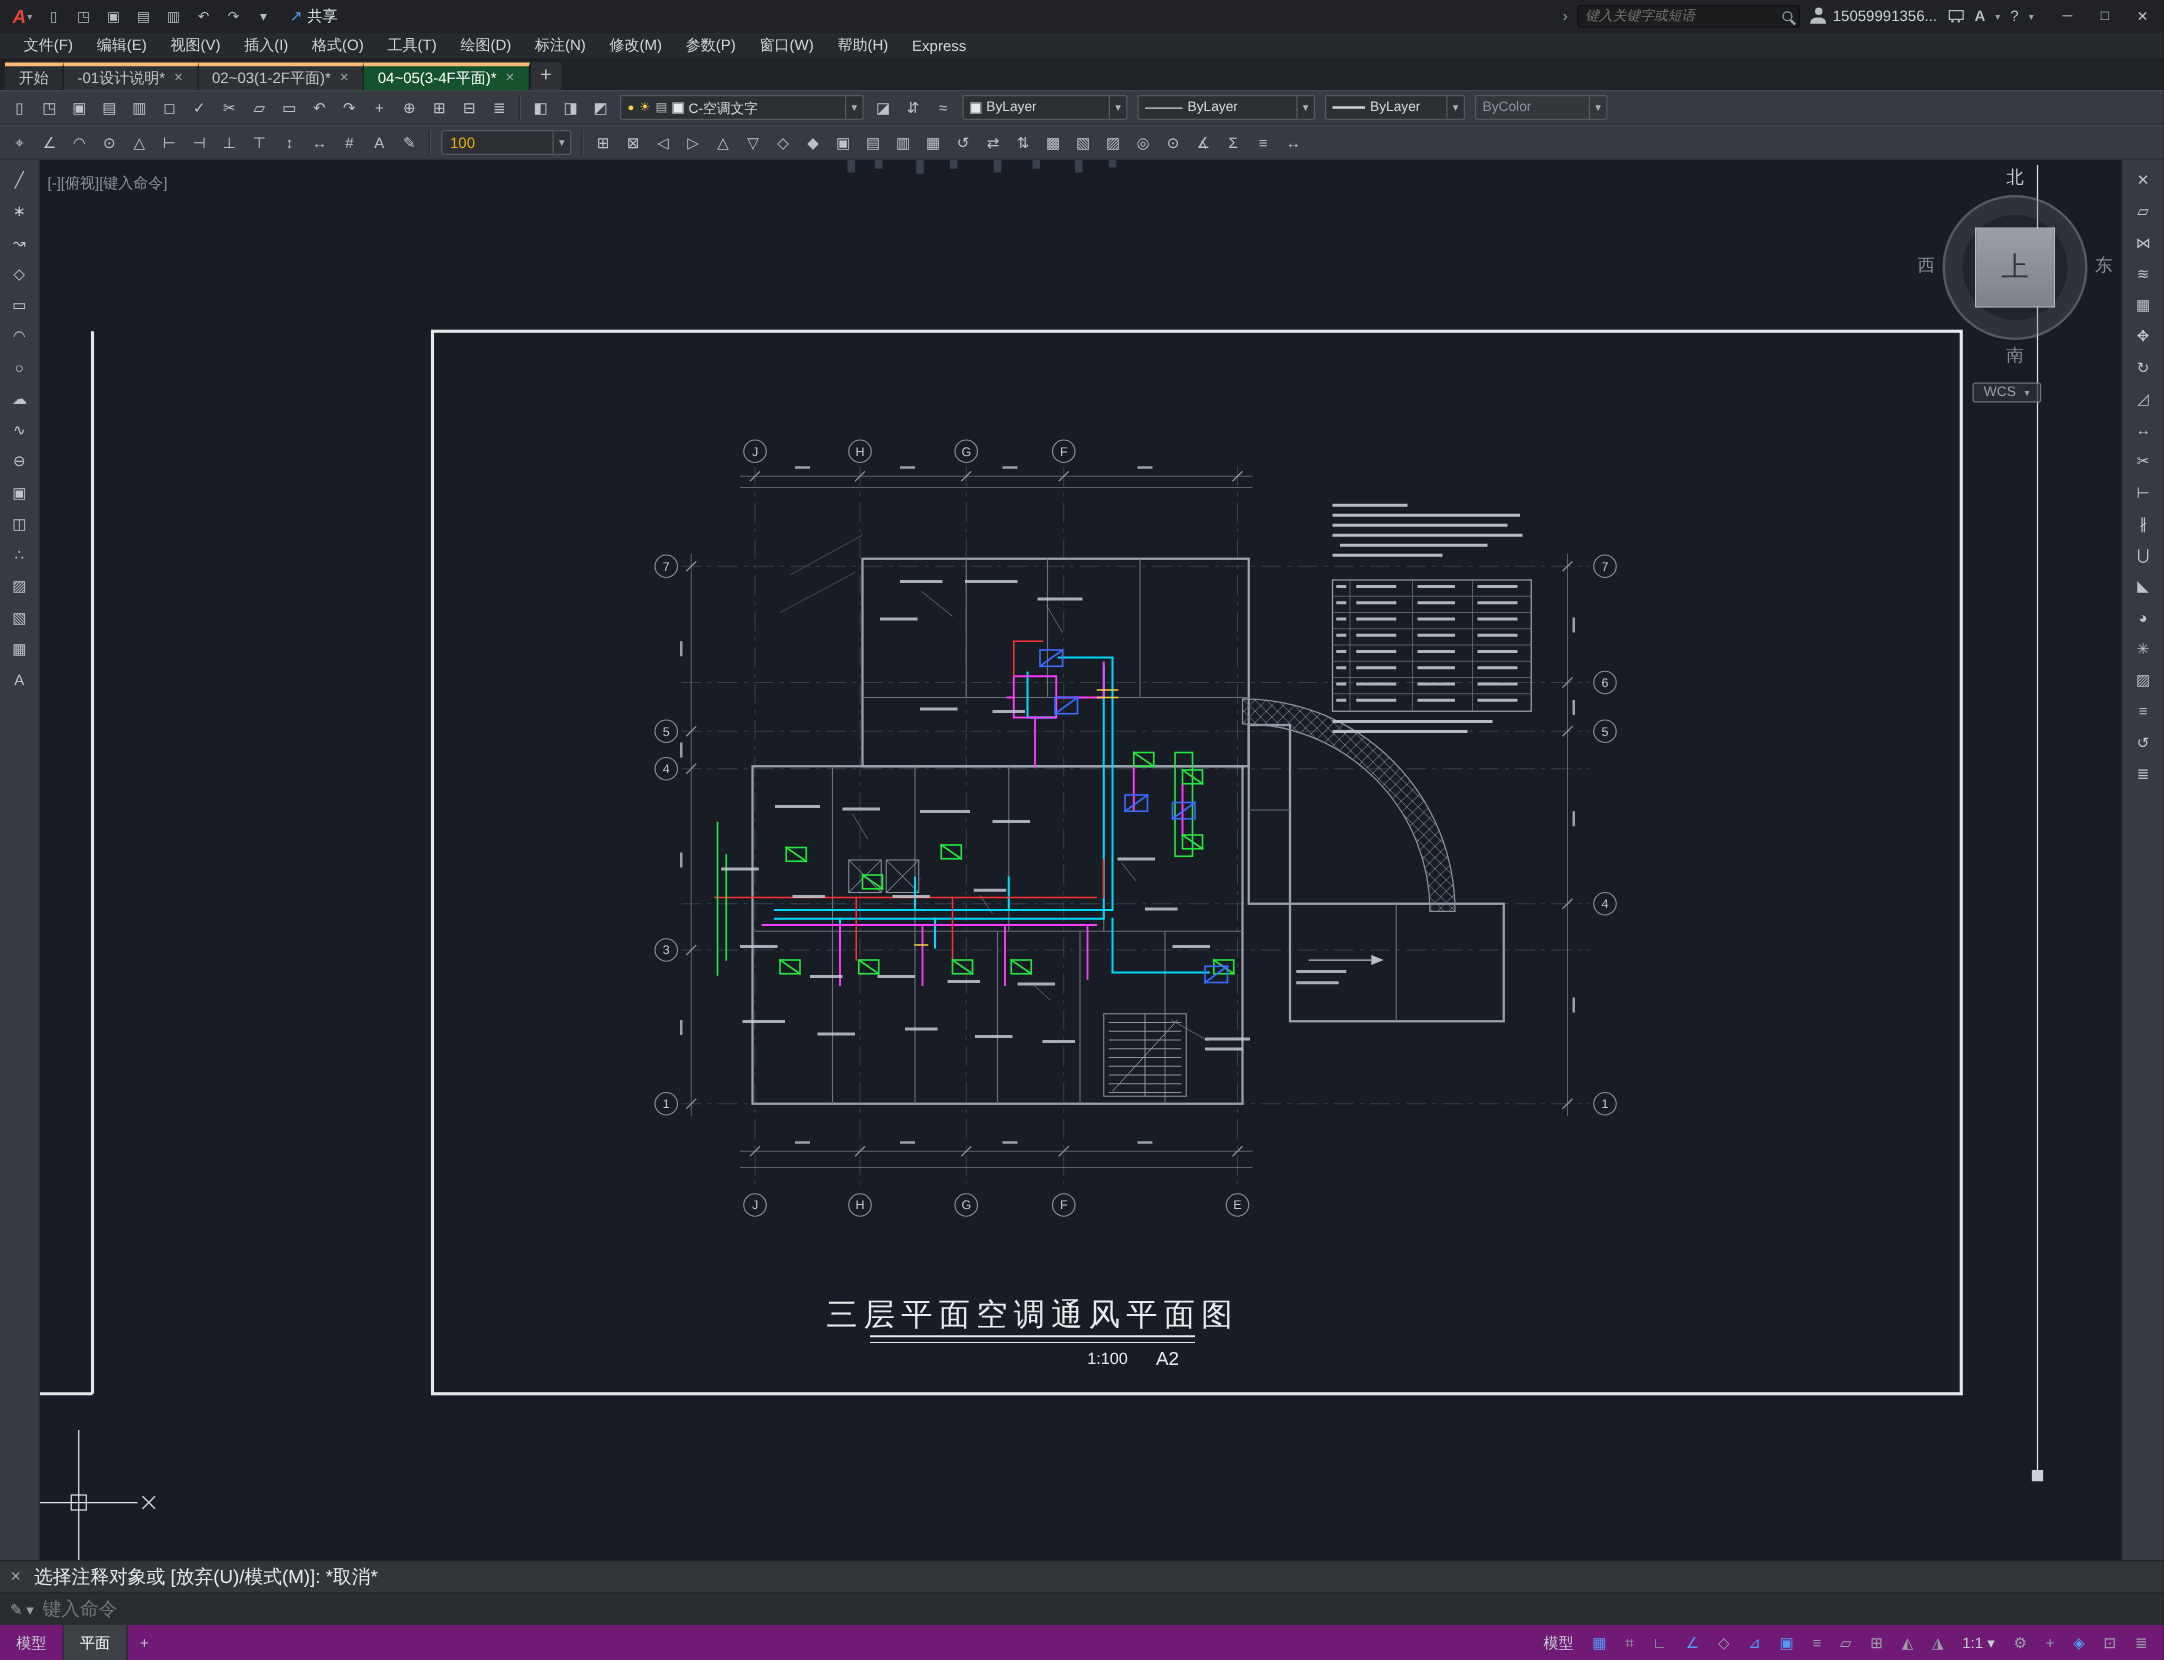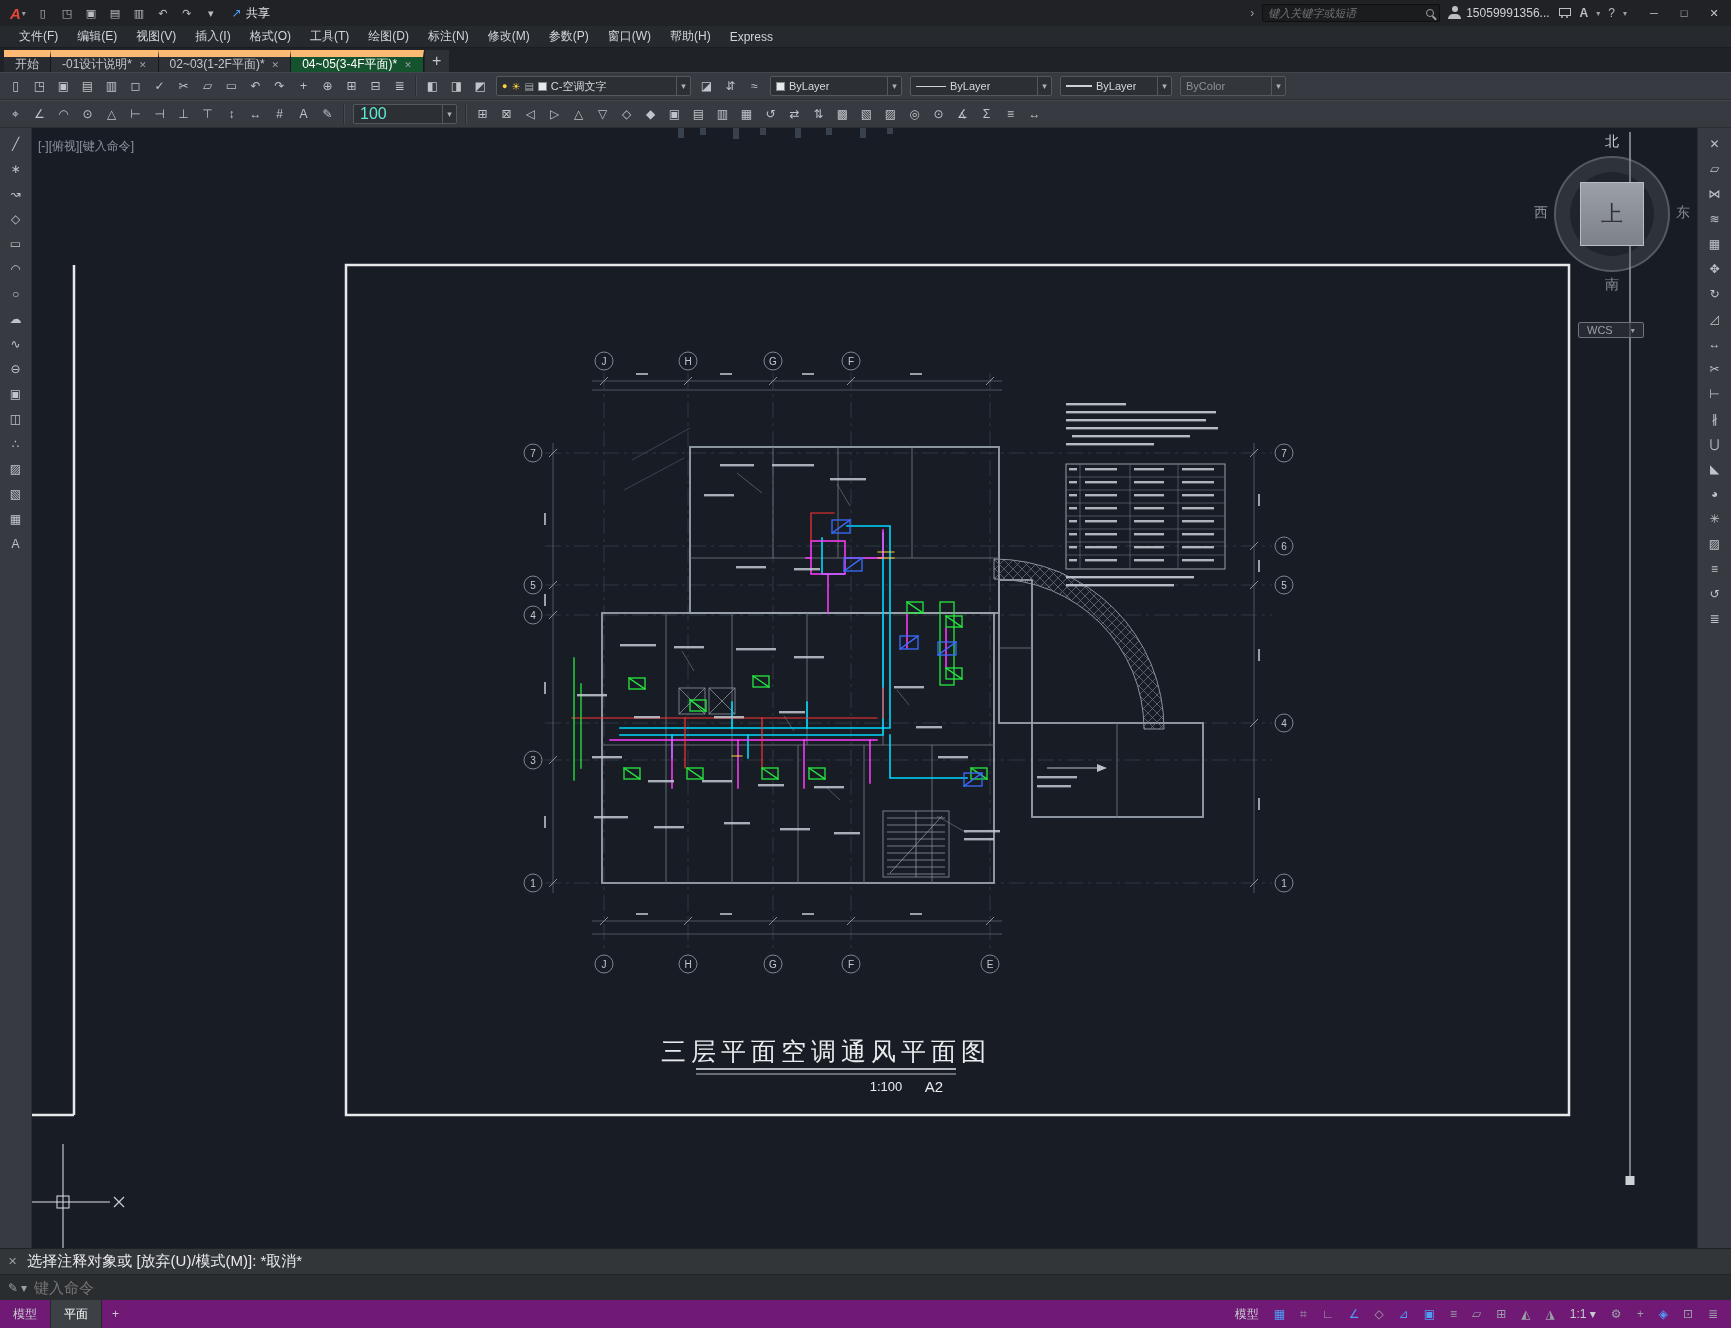--- a/index.html
+++ b/index.html
@@ -37,21 +37,21 @@
   .win-btns{display:flex;margin-left:4px}
   .win-btn{width:30px;height:26px;display:flex;align-items:center;justify-content:center;color:#c3c7cd;font-size:11px}
 
   
   .menubar{height:22px;background:#26292d;display:flex;align-items:center;font-size:12px;color:#d2d5da;padding-left:10px;border-bottom:1px solid #1b1d20;flex:none}
   .menubar .tgrp{display:flex}
   .menu-item{padding:0 9px;height:22px;display:flex;align-items:center}
 
   
   .filetabs{height:24px;background:#1f2226;display:flex;align-items:flex-end;padding-left:4px;flex:none}
-  .ftab{height:22px;display:flex;align-items:center;gap:7px;padding:0 11px;background:#2e3136;color:#c3c7cd;font-size:12px;border-right:1px solid #17191c;border-top:7px solid #fdba74}
+  .ftab{height:22px;display:flex;align-items:center;gap:7px;padding:0 11px;background:#2e3136;color:#c3c7cd;font-size:12px;border-right:1px solid #17191c;border-top:3px solid #fdba74}
   .ftab.start{background:#282b2f}
   .ftab.active{background:#14532d;color:#fff}
   .tab-close{font-size:9px;color:#9ba0a7}
   .ftab-plus{width:24px;height:22px;display:flex;align-items:center;justify-content:center;color:#c3c7cd;background:#2e3136;margin-left:1px}
 
   
   .toolbar{height:28px;background:#373b41;display:flex;align-items:center;padding:0 4px;border-bottom:1px solid #2a2d31;border-top:1px solid #43474d;flex:none}
   .tgrp{display:flex;gap:1px;align-items:center}
   .ticon{width:23px;height:22px;display:flex;align-items:center;justify-content:center;color:#bfc4ca;font-size:12px;border-radius:2px}
   .sep{width:2px;height:20px;margin:0 4px;border-left:1px solid #2a2d31;border-right:1px solid #474b52}
@@ -63,21 +63,21 @@
   .li-print{color:#aab0b7;font-size:10px}
   .li-swatch,.swatch{width:9px;height:9px;background:#e7e9eb;border:1px solid #85898f;flex:none}
   .combo-text{white-space:nowrap;overflow:hidden}
   .color-combo{width:132px}
   .linetype-combo{width:142px}
   .lt-sample{width:30px;border-top:1px solid #cfd3d7}
   .lw-combo{width:112px}
   .lw-sample{width:26px;border-top:2px solid #cfd3d7}
   .plot-combo{width:106px;color:#8e939a;background:#33363b}
   .val-combo{width:104px;padding-left:0}
-  .val-combo input{width:76px;background:transparent;border:none;outline:none;color:#5eead4;font-size:16px;padding:0 6px;font-family:inherit}
+  .val-combo input{width:76px;background:transparent;border:none;outline:none;color:#eab308;font-size:12px;padding:0 6px;font-family:inherit}
 
   
   .workspace{display:flex;height:1120px;flex:none}
   .side-toolbar{width:32px;background:#373b41;display:flex;flex-direction:column;align-items:center;padding-top:4px;gap:2px;flex:none}
   .side-toolbar.left{border-right:1px solid #2a2d31}
   .side-toolbar.right{width:34px;border-left:1px solid #2a2d31}
   .side-toolbar .ticon{width:24px;height:23px;flex:none}
   .canvas{flex:1;position:relative;background:#181d25;overflow:hidden}
   .canvas svg{position:absolute;inset:0;display:block}
   svg text{font-family:"Liberation Sans","DejaVu Sans",sans-serif}
@@ -85,21 +85,21 @@
 
   
   .viewcube{position:absolute;left:1500px;top:10px;width:160px;height:205px;font-size:14px}
   .vc-ring{position:absolute;left:22px;top:18px;width:116px;height:116px;border-radius:50%;border:2px solid rgba(150,155,162,.45);background:rgba(70,74,80,.18);box-shadow:inset 0 0 0 14px rgba(110,115,122,.18)}
   .vc-face{position:absolute;left:48px;top:44px;width:64px;height:64px;background:linear-gradient(#9ba0a6,#7d8288);border:1px solid #b9bec4;color:#30343a;font-size:22px;display:flex;align-items:center;justify-content:center}
   .vc-label{position:absolute;color:#878d95}
   .vc-n{left:0;right:0;top:-5px;text-align:center;color:#c9ced4}
   .vc-s{left:0;right:0;top:138px;text-align:center}
   .vc-w{left:2px;top:66px}
   .vc-e{left:144px;top:66px}
-  .vc-wcs{position:absolute;left:46px;top:184px;font-size:11px;color:#9aa0a7;border:1px solid #6e747c;background:rgba(45,49,55,.7);padding:1px 8px;border-radius:2px;display:flex;gap:18px;align-items:center}
+  .vc-wcs{position:absolute;left:46px;top:168px;font-size:11px;color:#9aa0a7;border:1px solid #6e747c;background:rgba(45,49,55,.7);padding:1px 8px;border-radius:2px;display:flex;gap:7px;align-items:center}
   .vc-caret{font-size:8px}
 
   
   .cmd-history{height:26px;background:#333639;display:flex;align-items:center;color:#e8eaec;font-size:15px;padding:0 8px;gap:10px;border-top:1px solid #1f2124;flex:none}
   .cmd-close{color:#9aa0a7;font-size:11px}
   .cmd-input{height:26px;background:#2a2d30;display:flex;align-items:center;padding:0 8px;gap:7px;border-top:1px solid #202225;flex:none}
   .cmd-tool{color:#9aa0a7;font-size:12px;display:flex;gap:3px;align-items:center}
   .cmd-input input{flex:1;background:transparent;border:none;outline:none;color:#9aa0a7;font-size:15px;font-family:inherit}
 
   

